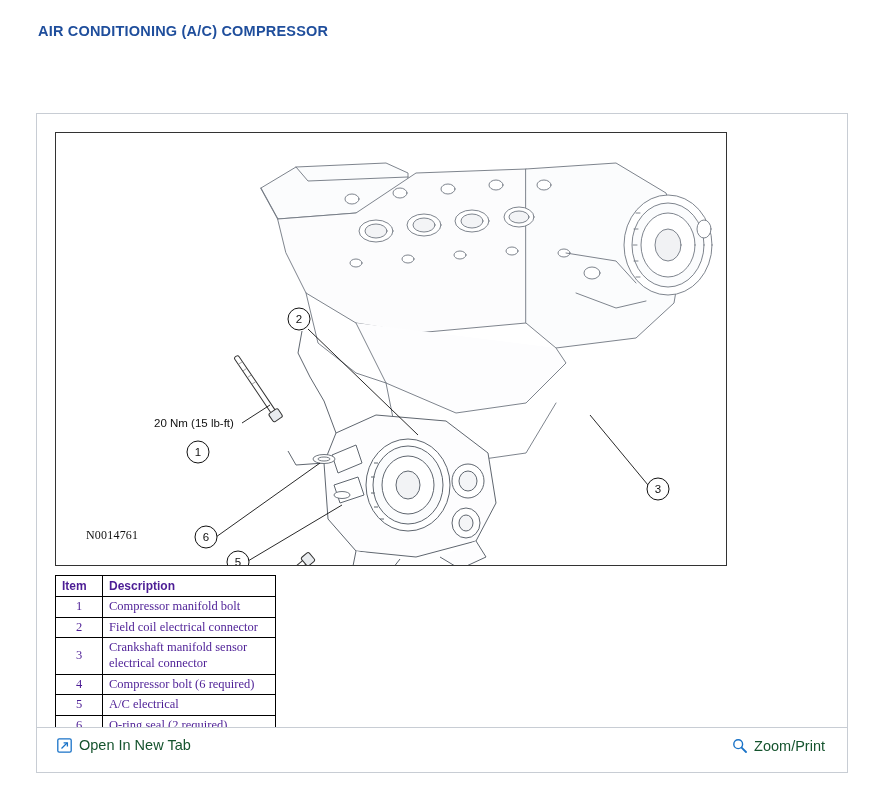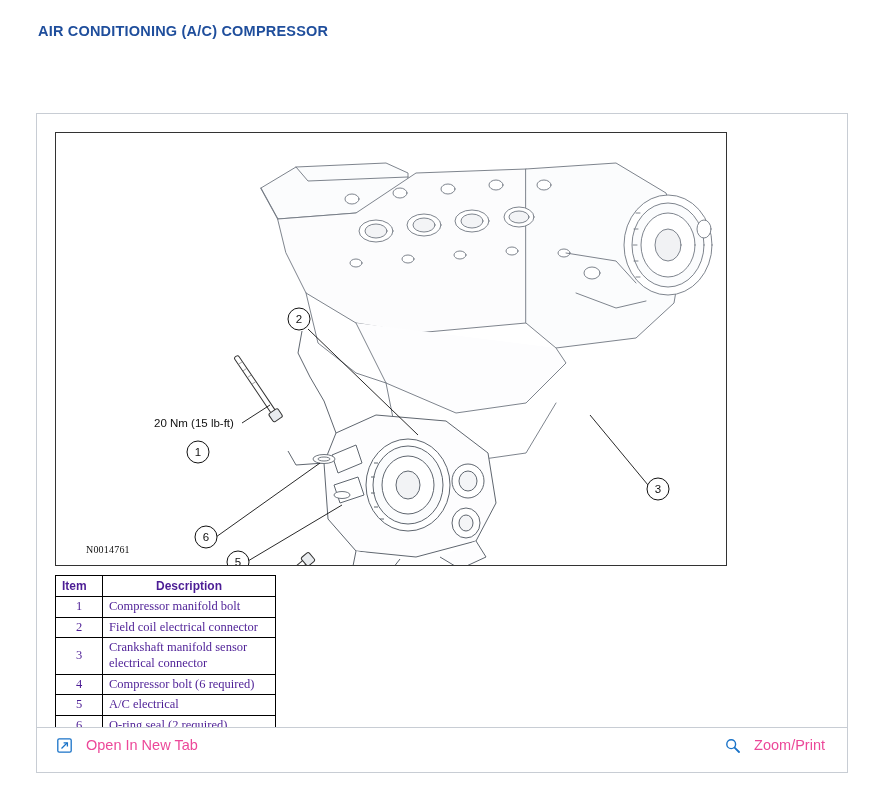--- a/index.html
+++ b/index.html
@@ -55,22 +55,22 @@
     overflow: hidden;
   }
   .figure-svg {
     display: block;
     width: 100%;
     height: 100%;
   }
   .fig-id {
     position: absolute;
     left: 30px;
-    bottom: 10px;
-    font-size: 10px;
+    bottom: 22px;
+    font-size: 12px;
     font-family: "Liberation Serif", serif;
     color: #111;
     letter-spacing: 0.2px;
   }
   table.parts {
     position: absolute;
     left: 18px;
     top: 461px;
     border-collapse: collapse;
     background: #fff;
@@ -80,21 +80,21 @@
   }
   table.parts th, table.parts td {
     border: 1px solid #000000;
     padding: 2px 6px;
     vertical-align: middle;
   }
   table.parts th {
     font-family: "Liberation Sans", sans-serif;
     font-size: 12px;
     font-weight: bold;
-    text-align: center;
+    text-align: left;
     padding: 3px 6px;
   }
   table.parts th.item-col, table.parts td.item-col {
     width: 34px;
     text-align: center;
   }
   table.parts th.item-col {
     text-align: left;
   }
   table.parts td.desc-col {
@@ -107,29 +107,29 @@
     right: 0;
     bottom: 0;
     height: 44px;
     border-top: 1px solid #c8cdd4;
     background: #ffffff;
   }
   .footer-link {
     position: absolute;
     display: inline-flex;
     align-items: center;
-    gap: 14px;
-    color: #ec4899;
+    gap: 7px;
+    color: #14532d;
     font-size: 14.5px;
     cursor: pointer;
     text-decoration: none;
     white-space: nowrap;
   }
   .footer-link.left { left: 20px; top: 10px; }
-  .footer-link.right { right: 22px; top: 10px; }
+  .footer-link.right { right: 22px; top: 10px; align-items: flex-end; }
   .icon {
     display: inline-block;
     line-height: 0;
   }
   .icon svg { display: block; }
   .lbl { line-height: 1; }
   .callout-text {
     font-family: "Liberation Sans", sans-serif;
     font-size: 11.5px;
     fill: #111;

